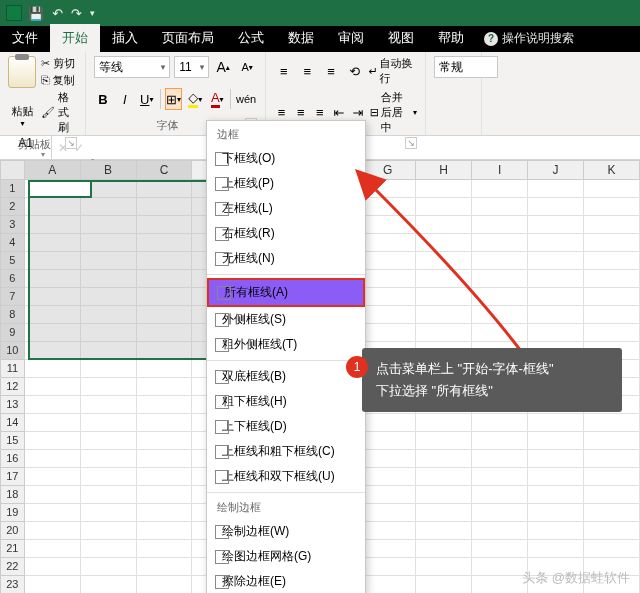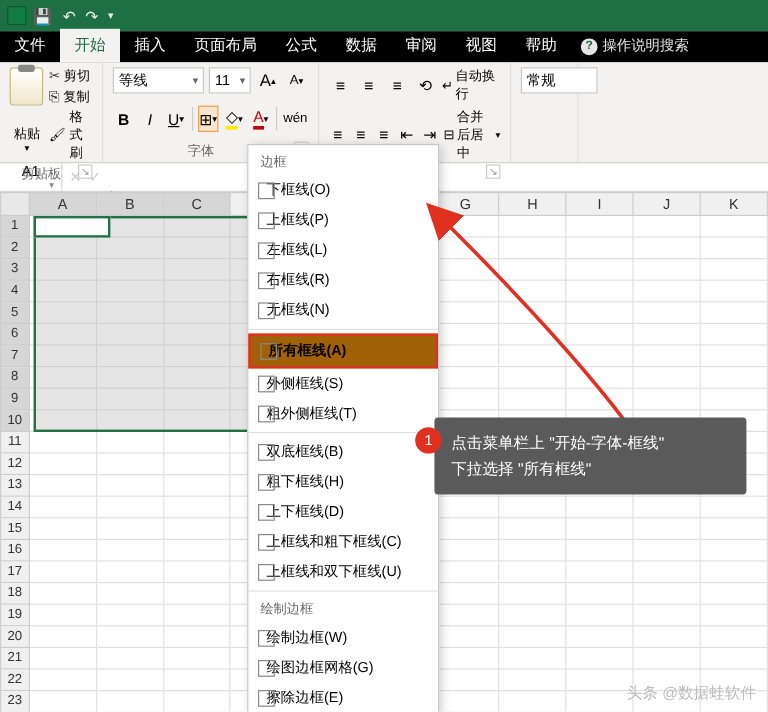--- a/index.html
+++ b/index.html
@@ -47,21 +47,21 @@
 .rh{width:28px;border:1px solid #ccc;border-top:none;background:#f0f0f0;text-align:center;font-size:11px;line-height:16px;color:#333;}
 .cell{width:64px;border-right:1px solid #e0e0e0;border-bottom:1px solid #e0e0e0;}
 .sel .rh,.sel-col{background:#d6d6d6;}
 .selrange{position:absolute;left:28px;top:20px;width:192px;height:180px;background:rgba(180,180,180,.35);border:2px solid #217346;}
 .selrange .handle{position:absolute;right:-3px;bottom:-3px;width:6px;height:6px;background:#217346;}
 .celA1{position:absolute;left:28px;top:20px;width:64px;height:18px;background:#fff;border:2px solid #217346;}
 .dropdown{position:absolute;left:206px;top:120px;width:160px;background:#fff;border:1px solid #c8c8c8;box-shadow:2px 2px 8px rgba(0,0,0,.2);z-index:10;padding:2px 0;}
 .dd-title{padding:4px 10px;color:#666;font-size:11px;}
 .dd-item{padding:4px 10px 4px 15px;position:relative;font-size:12px;display:flex;align-items:center;}
 .dd-item .ico{position:absolute;left:8px;width:14px;height:14px;border:1px solid #888;}
-.dd-item.hi{border:2px solid #e03020;background:#a16207;font-weight:bold;}
+.dd-item.hi{border:2px solid #e03020;background:#8b5cf6;}
 .dd-sep{height:1px;background:#e0e0e0;margin:3px 0;}
 .annot{position:absolute;right:18px;top:348px;background:#5a5a5a;color:#fff;padding:10px 14px;border-radius:3px;font-size:13px;line-height:1.7;z-index:20;width:260px;}
 .annot-num{position:absolute;left:-16px;top:8px;width:22px;height:22px;border-radius:50%;background:#e03020;color:#fff;text-align:center;line-height:22px;font-size:12px;}
 .arrow{position:absolute;left:362px;top:176px;z-index:15;}
 .arrow svg{overflow:visible;}
 .watermark{position:absolute;right:10px;bottom:6px;color:#bbb;font-size:13px;z-index:30;}
 .stylegrp{width:56px;}
 </style>
 </head>
 <body>

